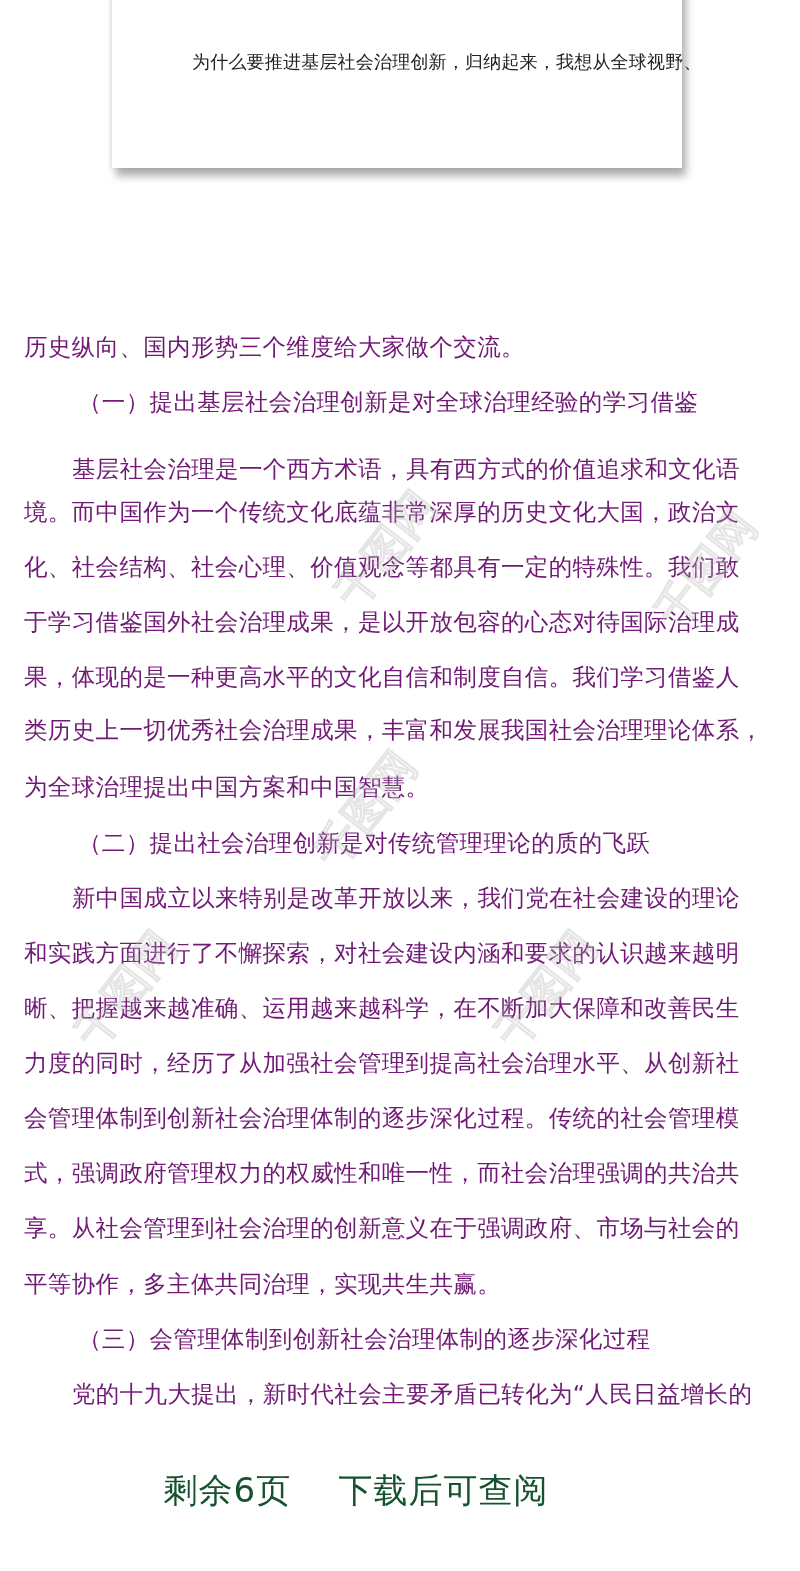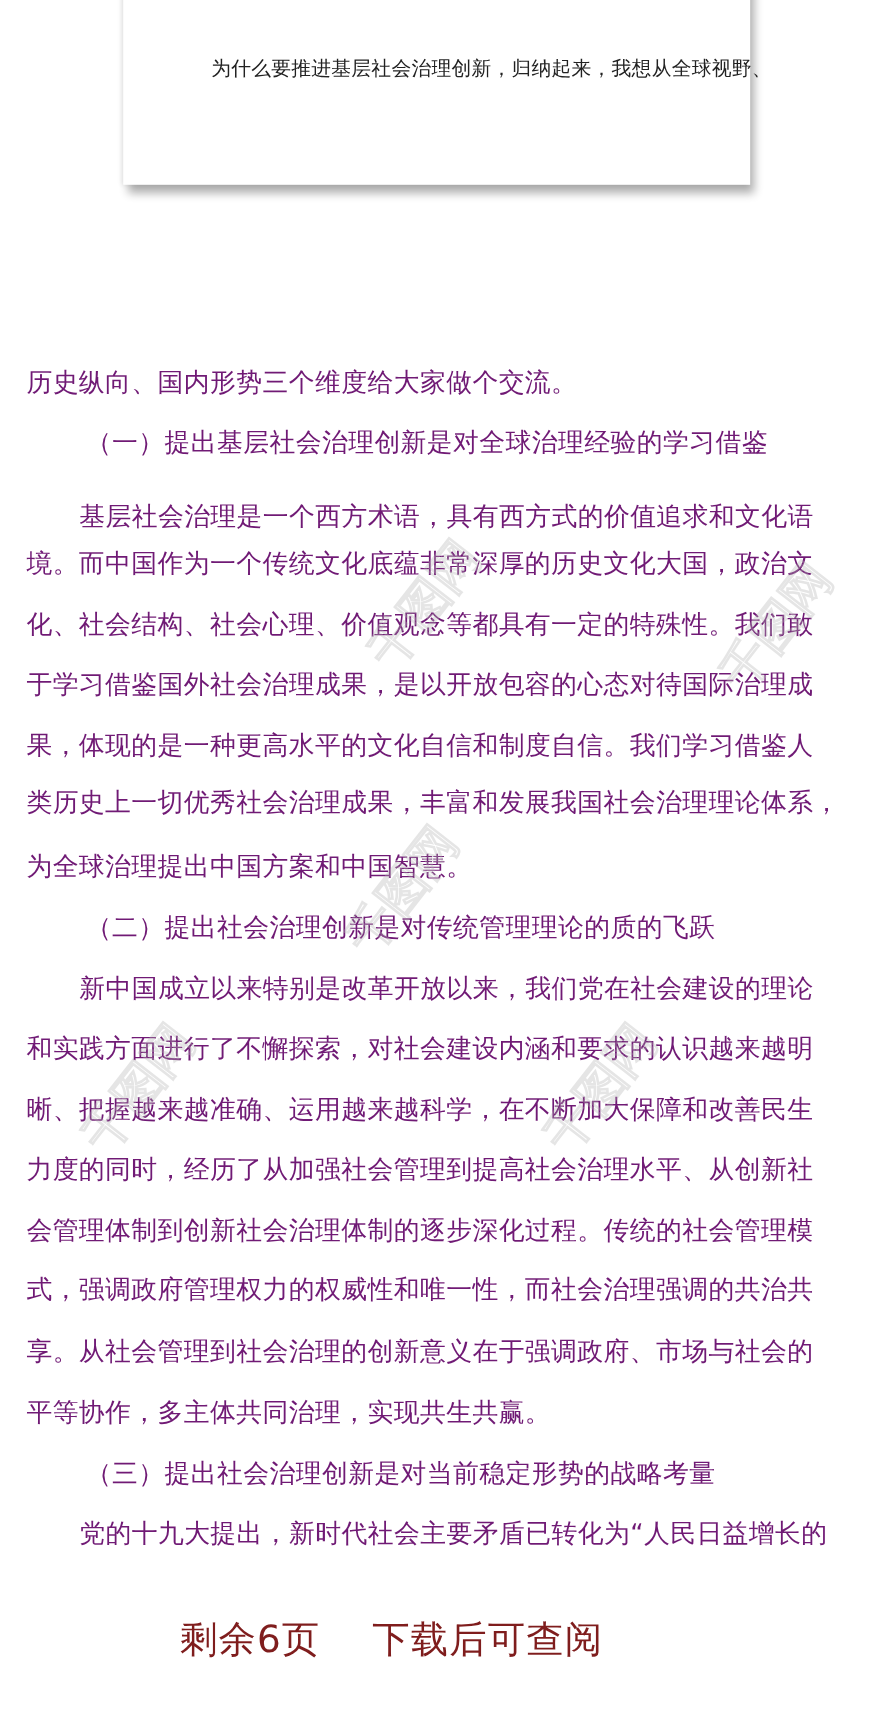--- a/index.html
+++ b/index.html
@@ -25,21 +25,21 @@
   .doc-line.indent { left: 72px; }
   .doc-line.heading { left: 78px; }
   .watermark {
     position: absolute; font-size: 44px; color: transparent;
     -webkit-text-stroke: 1px rgba(180,180,180,0.35);
     transform: rotate(-52deg); white-space: nowrap; pointer-events: none;
     font-weight: bold;
   }
   .footer {
     position: absolute; left: 0; width: 712px; top: 1468px; text-align: center;
-    font-size: 34px; color: #7f1d1d; letter-spacing: 1px; white-space: pre;
+    font-size: 34px; color: #14532d; letter-spacing: 1px; white-space: pre;
   }
 </style>
 </head>
 <body>
 
 <div class="page-card">
 
   <div class="card-line">为什么要推进基层社会治理创新，归纳起来，我想从全球视野、</div>
 </div>
 
@@ -52,24 +52,24 @@
     <div class="doc-line" style="top: 607px;">于学习借鉴国外社会治理成果，是以开放包容的心态对待国际治理成</div>
     <div class="doc-line" style="top: 662px;">果，体现的是一种更高水平的文化自信和制度自信。我们学习借鉴人</div>
     <div class="doc-line" style="top: 717px; font-family: Liberation Mono, monospace;">类历史上一切优秀社会治理成果，丰富和发展我国社会治理理论体系，</div>
     <div class="doc-line" style="top: 772px;">为全球治理提出中国方案和中国智慧。</div>
     <div class="doc-line heading" style="top: 828px;">（二）提出社会治理创新是对传统管理理论的质的飞跃</div>
     <div class="doc-line indent" style="top: 883px;">新中国成立以来特别是改革开放以来，我们党在社会建设的理论</div>
     <div class="doc-line" style="top: 938px;">和实践方面进行了不懈探索，对社会建设内涵和要求的认识越来越明</div>
     <div class="doc-line" style="top: 993px;">晰、把握越来越准确、运用越来越科学，在不断加大保障和改善民生</div>
     <div class="doc-line" style="top: 1048px;">力度的同时，经历了从加强社会管理到提高社会治理水平、从创新社</div>
     <div class="doc-line" style="top: 1103px;">会管理体制到创新社会治理体制的逐步深化过程。传统的社会管理模</div>
-    <div class="doc-line" style="top: 1158px; font-family: Liberation Serif, serif;">式，强调政府管理权力的权威性和唯一性，而社会治理强调的共治共</div>
+    <div class="doc-line" style="top: 1158px;">式，强调政府管理权力的权威性和唯一性，而社会治理强调的共治共</div>
     <div class="doc-line" style="top: 1213px;">享。从社会管理到社会治理的创新意义在于强调政府、市场与社会的</div>
     <div class="doc-line" style="top: 1269px;">平等协作，多主体共同治理，实现共生共赢。</div>
-    <div class="doc-line heading" style="top: 1324px;">（三）提出社会治理创新是对当前稳定形势的战略考量</div>
+    <div class="doc-line heading" style="top: 1324px;">（三）会管理体制到创新社会治理体制的逐步深化过程</div>
     <div class="doc-line indent" style="top: 1379px;">党的十九大提出，新时代社会主要矛盾已转化为“人民日益增长的</div>
   </div>
 
 <div class="watermark" style="left:320px; top:520px;">千图网</div>
 
 <div class="watermark" style="left:300px; top:780px;">千图网</div>
 <div class="watermark" style="left:60px; top:960px;">千图网</div>
 <div class="watermark" style="left:480px; top:960px;">千图网</div>
 
 <div class="watermark" style="left:640px; top:540px;">千图网</div>

